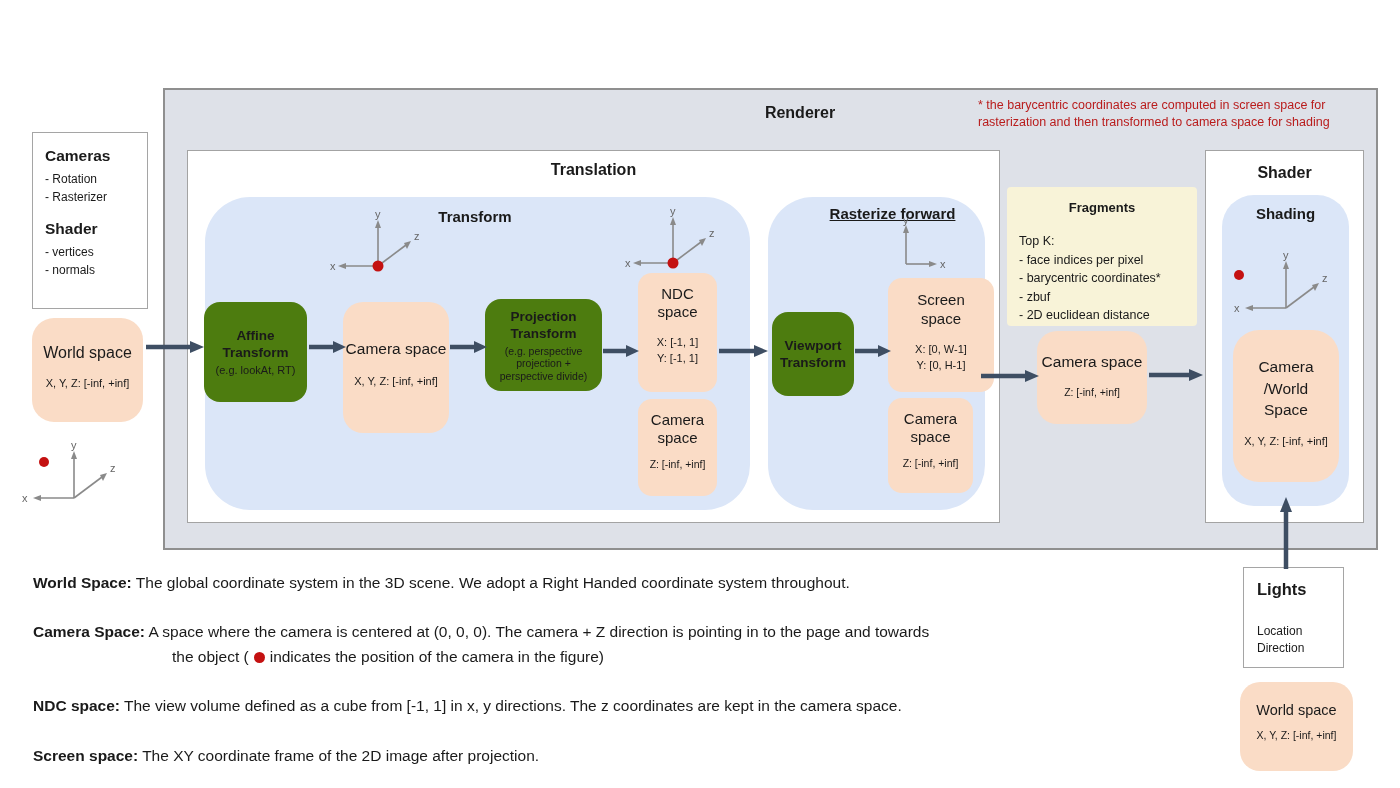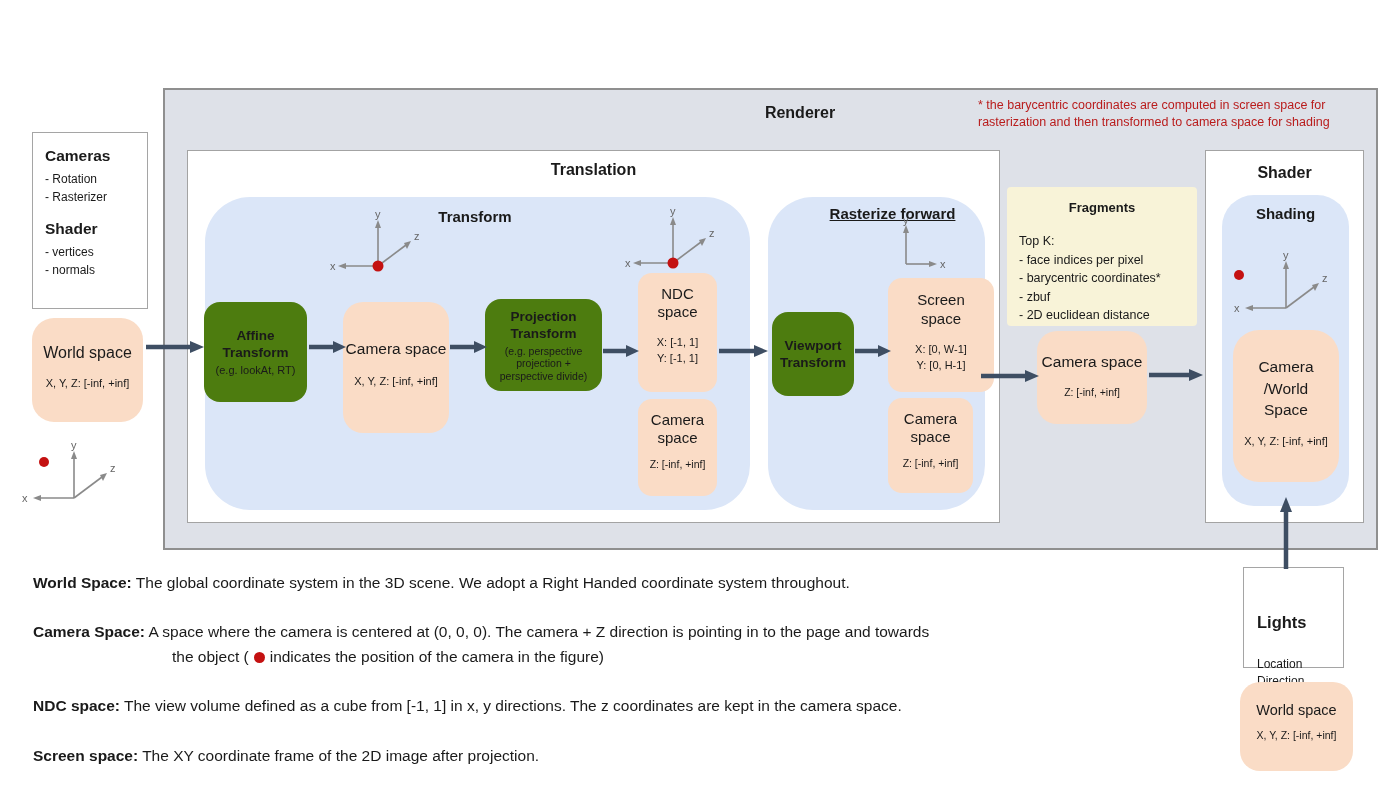--- a/index.html
+++ b/index.html
@@ -87,21 +87,21 @@
   #cs-mid .range{font-size:10.5px;}
   #shader-box{left:1205px;top:150px;width:159px;height:373px;}
   #shader-title{left:1205px;top:164px;width:159px;}
   #shading-ct{left:1222px;top:195px;width:127px;height:311px;border-radius:32px;}
   #shading-title{left:1222px;top:205px;width:127px;}
   #axes-shading{left:1228px;top:246px;}
   #camera-world{left:1233px;top:330px;width:106px;height:152px;border-radius:26px;padding-top:26px;}
   #camera-world .space-title{line-height:21.5px;}
   #camera-world .range{margin-top:14px;}
   #lights-box{left:1243px;top:567px;width:101px;height:101px;background:#fff;border:1px solid #a5a5a5;padding:12px 0 0 13px;}
-  #lights-box .h{font-size:16.5px;font-weight:bold;margin-top:33px;}
+  #lights-box .h{font-size:16.5px;font-weight:bold;}
   #lights-box .item{font-size:12px;line-height:17px;}
   #lights-box .gap{height:24px;}
   #world-right{left:1240px;top:682px;width:113px;height:89px;border-radius:20px;padding-top:20px;}
   #world-right .space-title{font-size:14.5px;margin-bottom:11px;}
   #world-right .range{font-size:10.5px;}
   #arrow-1{left:146px;top:339px;}
   #arrow-2{left:309px;top:339px;}
   #arrow-3{left:450px;top:339px;}
   #arrow-4{left:603px;top:343px;}
   #arrow-5{left:719px;top:343px;}

